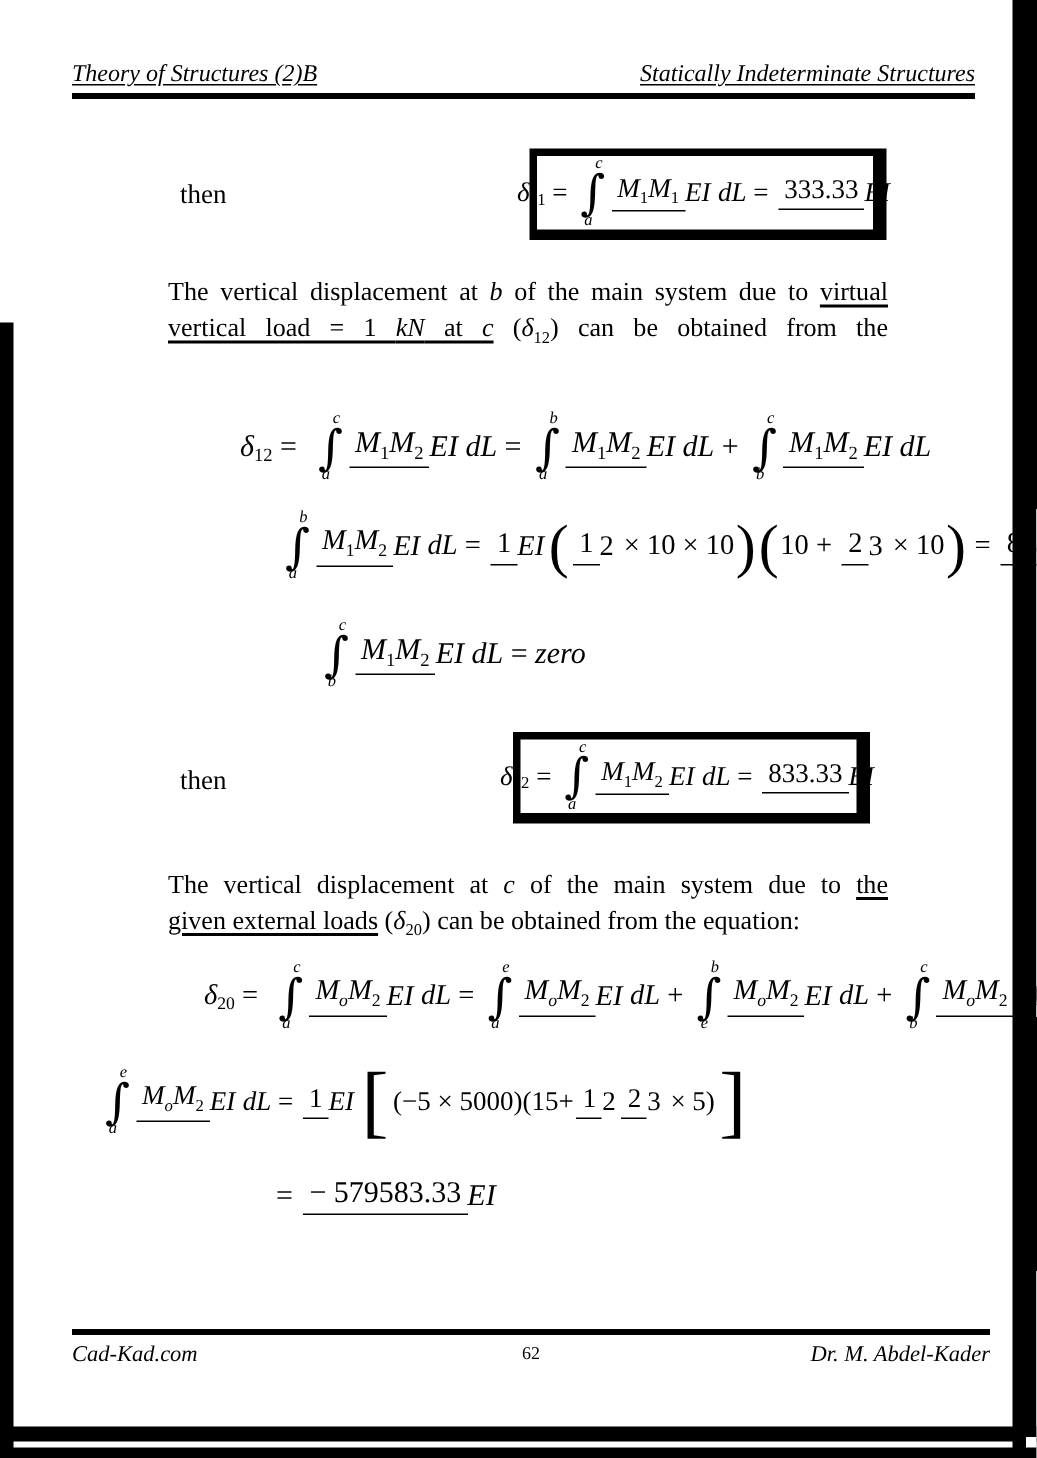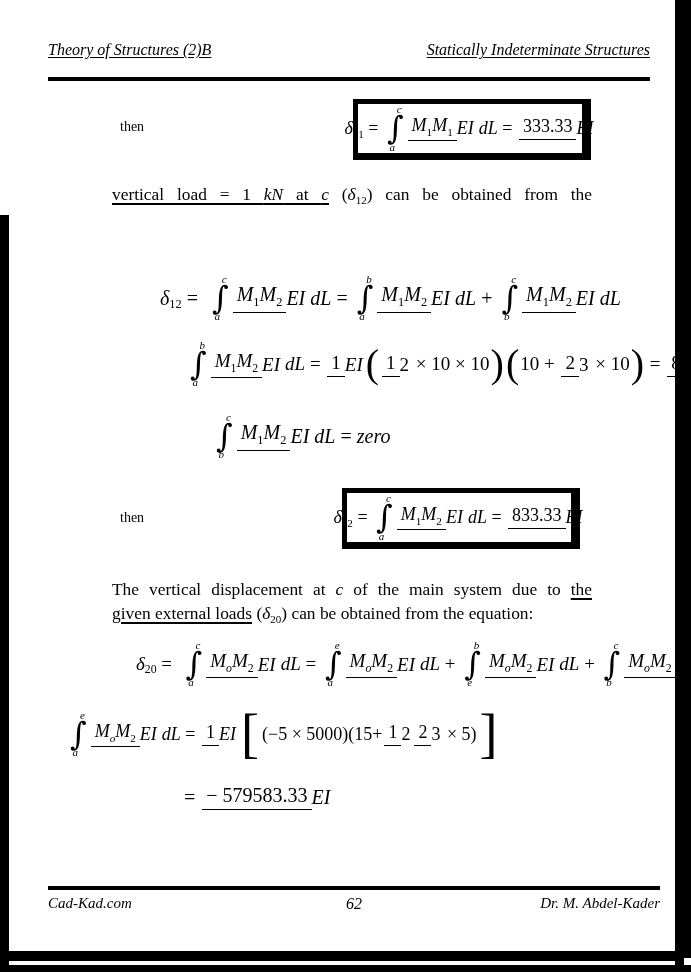--- a/index.html
+++ b/index.html
@@ -10,30 +10,30 @@
   .frame{position:absolute;background:#000;}
   .frame-right{right:0;top:0;width:16px;height:972px;}
   .frame-left{left:0;top:215px;width:9px;height:757px;}
   .frame-bottom-a{left:0;top:951px;width:691px;height:10px;}
   .frame-bottom-b{left:0;top:965px;width:691px;height:7px;}
   .notch{position:absolute;background:#fff;left:684px;top:958px;width:7px;height:7px;}
 
   
   .hdr{position:absolute;left:48px;top:41px;width:602px;display:flex;
        justify-content:space-between;align-items:flex-end;
-       border-bottom:4px solid #000;padding-bottom:18px;
+       border-bottom:4px solid #000;padding-bottom:3px;
        font-style:italic;font-size:16px;}
   .hdr span{text-decoration:underline;text-underline-offset:2px;white-space:pre;}
   .ftr-rule{position:absolute;left:48px;top:886px;width:612px;height:4px;background:#000;}
   .ftr{position:absolute;left:48px;top:895px;width:612px;font-size:15px;}
   .ftr .fl{position:absolute;left:0;font-style:italic;}
-  .ftr .fc{position:absolute;left:50%;transform:translateX(-50%);font-size:16px;font-style:italic;}
+  .ftr .fc{position:absolute;left:50%;transform:translateX(-50%);font-size:12px;}
   .ftr .fr{position:absolute;right:0;font-style:italic;margin-left:44px;}
 
-  .then{position:absolute;font-size:14px;}
+  .then{position:absolute;font-size:18px;}
 
   
   .para{position:absolute;left:112px;width:480px;font-size:17.4px;line-height:23.5px;}
   .pline{text-align:justify;text-align-last:justify;}
   .pline.last{text-align:left;text-align-last:left;}
   .para span{white-space:pre-wrap;}
   .para .u{text-decoration:underline;text-decoration-thickness:1.5px;text-underline-offset:3px;}
   .para sub{font-size:11px;}
 
   
@@ -86,20 +86,21 @@
       <span class="integral"><span class="ilim top">c</span><span class="iglyph">∫</span><span class="ilim bot">a</span></span>
       <span class="frac"><span class="num"><span class="mv"><i>M</i><sub>1</sub></span><span class="mv"><i>M</i><sub>1</sub></span></span><span class="den"><span class="mi">EI</span></span></span>
       <span style="display: inline-block; width: 3px;"></span>
       <span class="mi">dL</span>
       <span class="mn"> = </span>
       <span class="frac"><span class="num"><span class="mn">333.33</span></span><span class="den"><span class="mi">EI</span></span></span>
     </div>
 </div>
 
 <div class="para" style="top:183px;">
+  <div class="pline"><span>The vertical displacement at </span><span style="font-style: italic;">b</span><span> of the main system due to </span><span class="u">virtual</span></div>
   <div class="pline"><span class="u">vertical load = 1 </span><span class="u" style="font-style: italic; margin-top: 32px;">kN</span><span class="u"> at </span><span class="u" style="font-style: italic;">c</span><span> (</span><span style="font-style: italic;">δ</span><sub>12</sub><span>) can be obtained from the</span></div>
 </div>
 
 <div class="eq" style="left:160px;top:274px;">
     <span class="mi">δ</span>
     <span class="msub"><sub>12</sub></span>
     <span class="mn"> =  </span>
     <span class="integral"><span class="ilim top">c</span><span class="iglyph">∫</span><span class="ilim bot">a</span></span>
     <span class="frac"><span class="num"><span class="mv"><i>M</i><sub>1</sub></span><span class="mv"><i>M</i><sub>2</sub></span></span><span class="den"><span class="mi">EI</span></span></span>
     <span style="display: inline-block; width: 3px;"></span>

